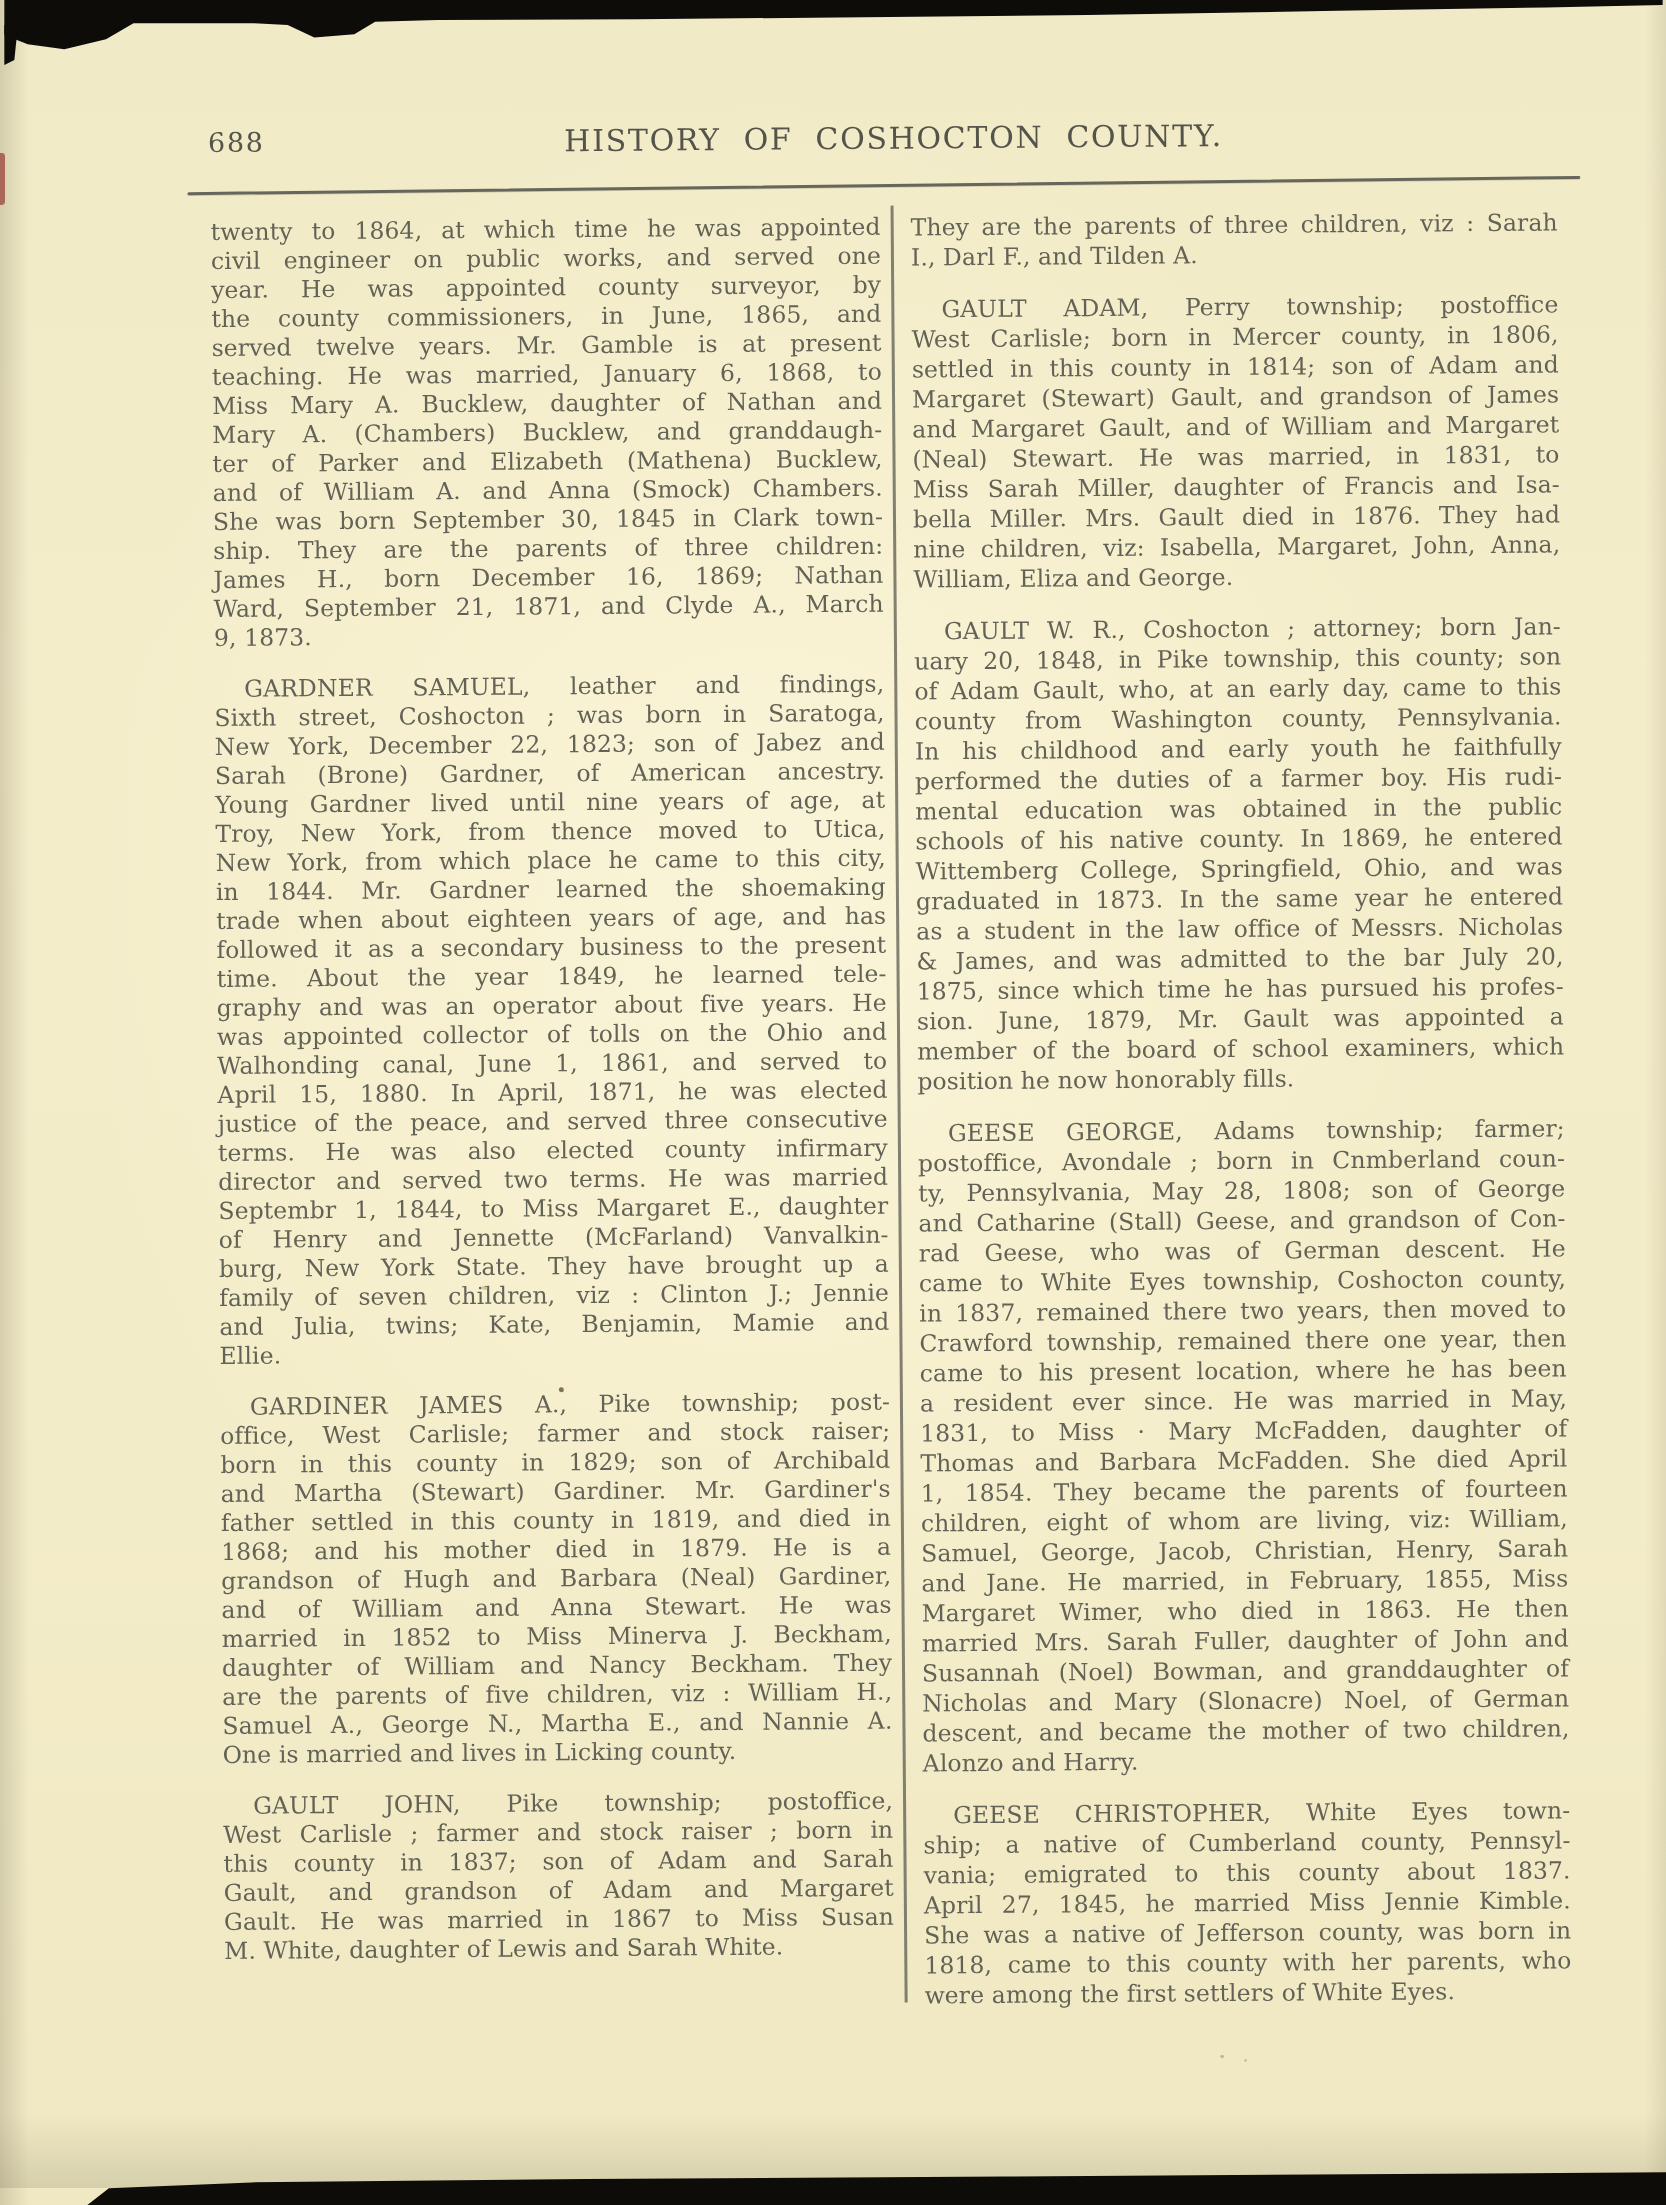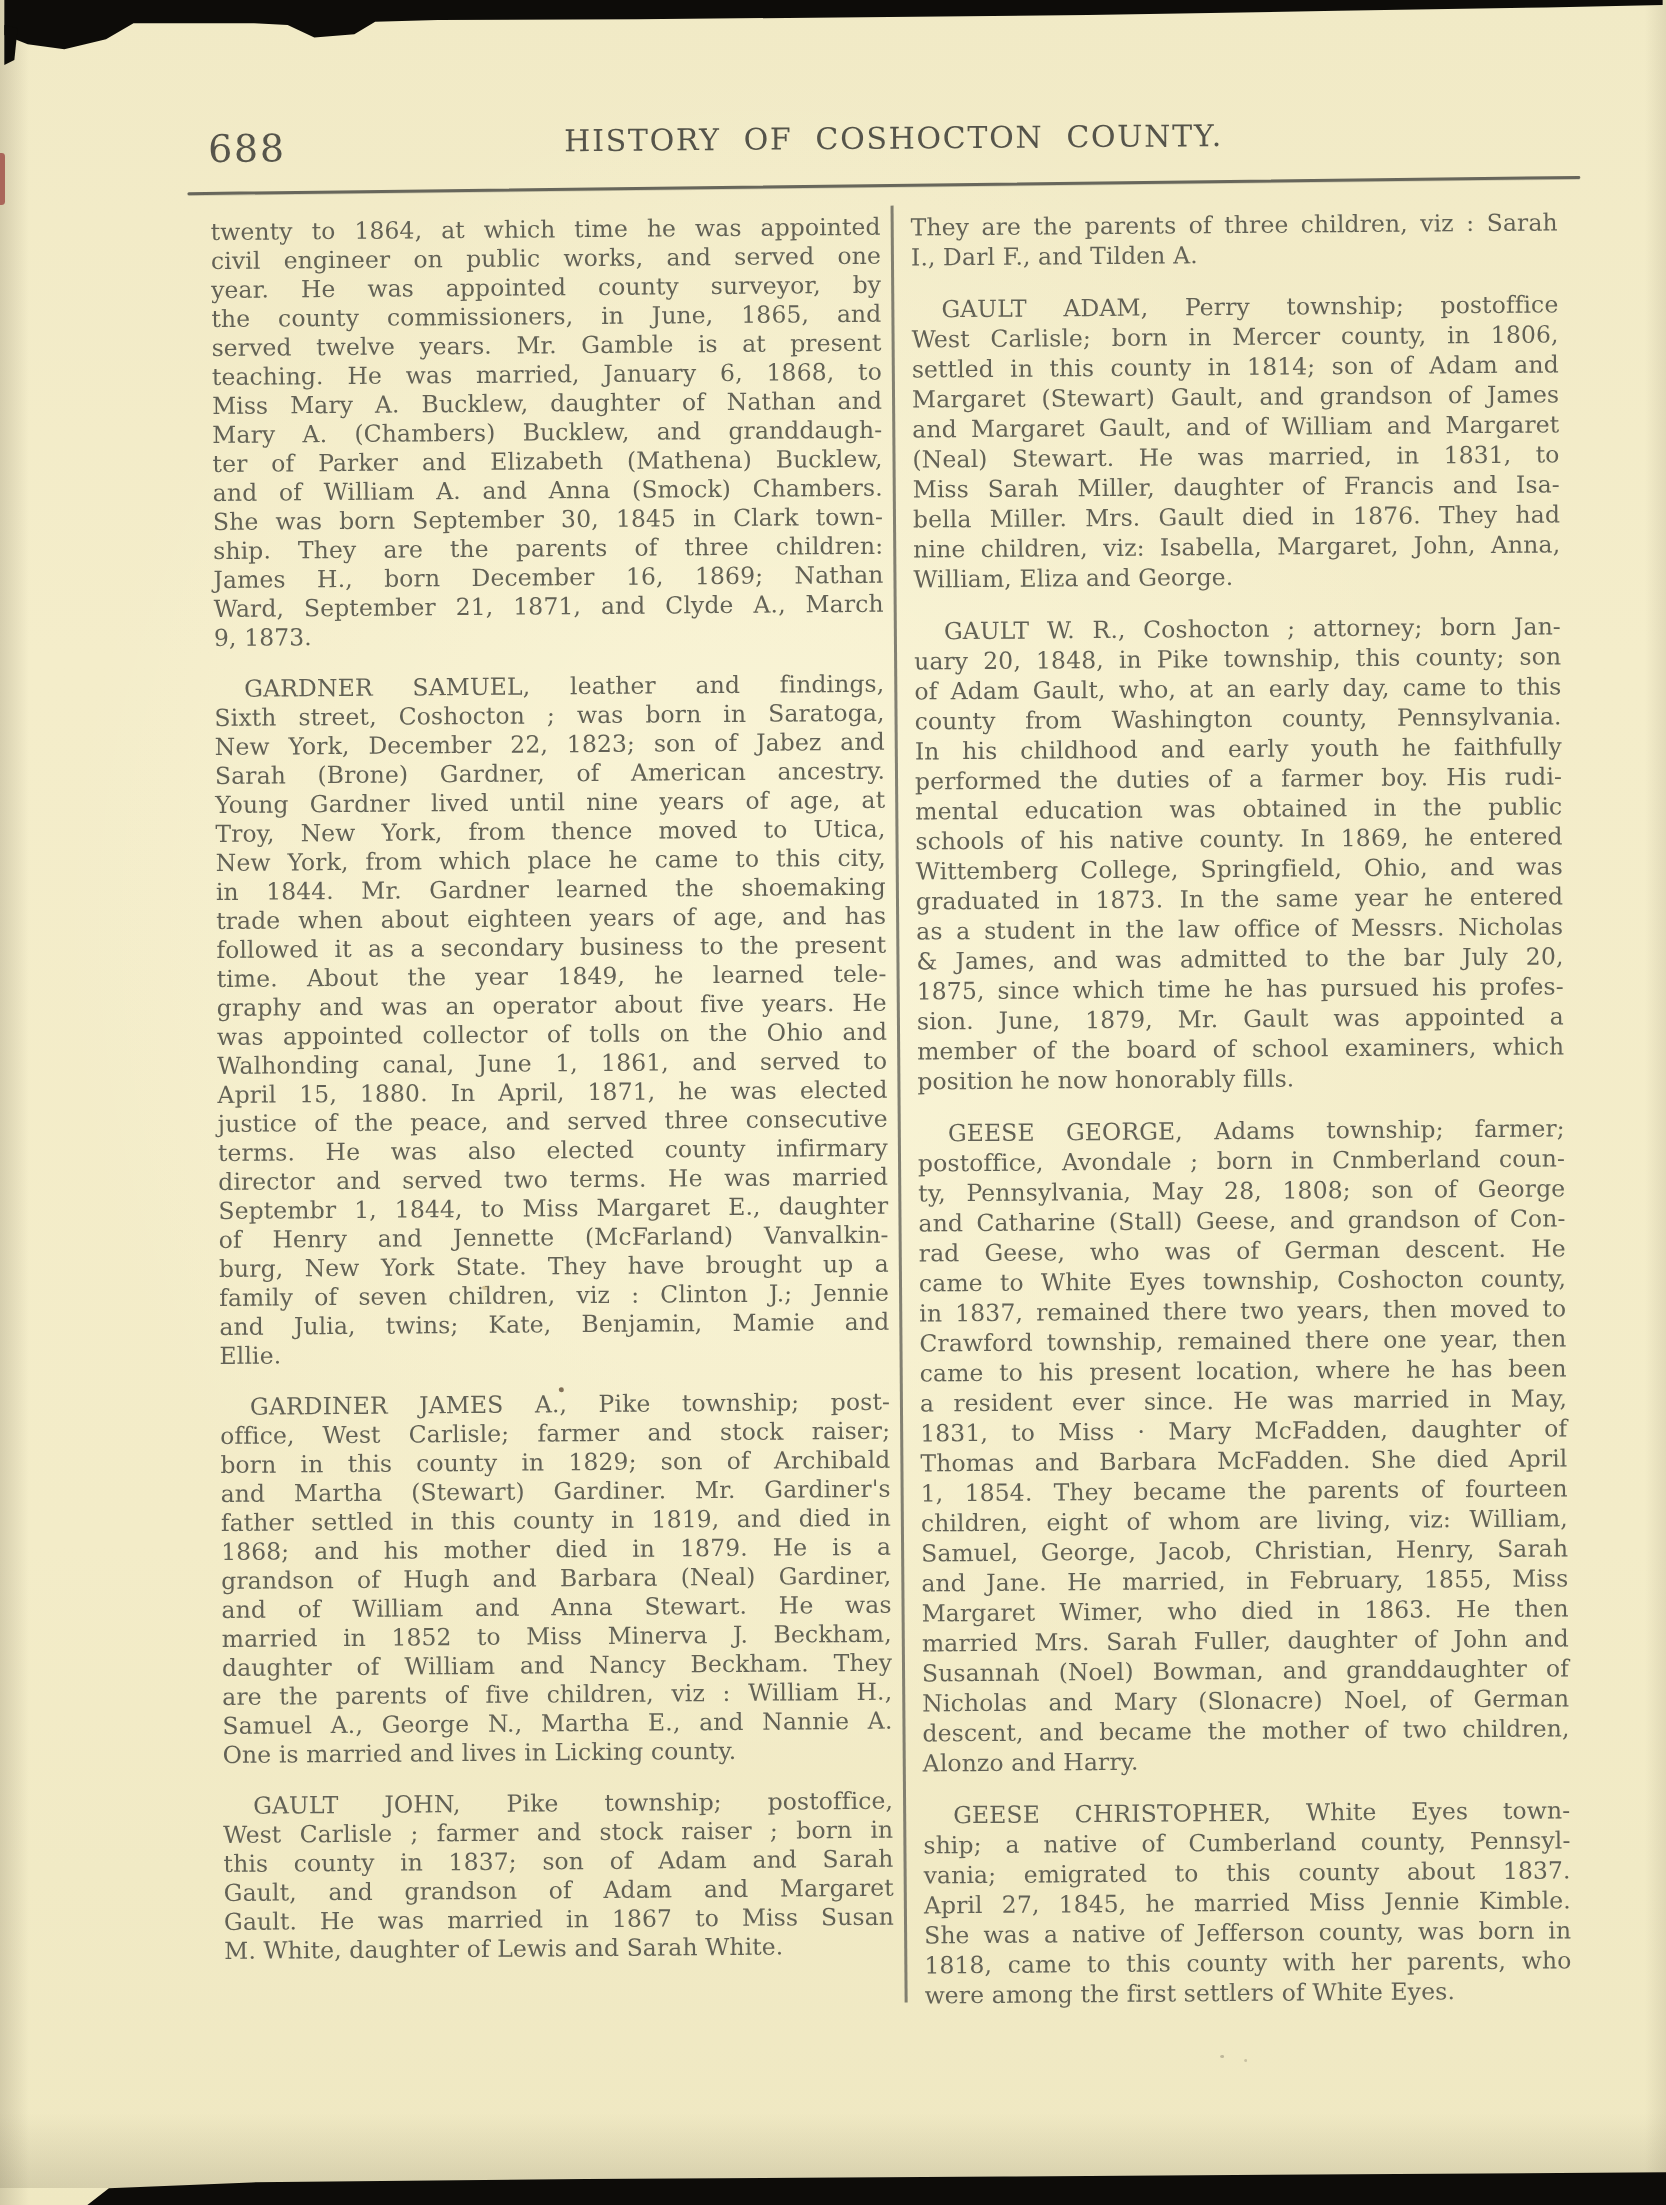--- a/index.html
+++ b/index.html
@@ -38,21 +38,21 @@
     background:#a2544b;opacity:.85;border-radius:0 3.4px 3.4px 0;
   }
   .content{
     position:absolute;left:0;top:0;width:1667px;height:2205px;
     transform:rotate(-0.45deg);
     transform-origin:209px 268px;
     color:var(--ink);
   }
   .pagenum{
     position:absolute;left:209px;top:127px;
-    font-size:38px;letter-spacing:1.7px;color:#56554b;
+    font-size:27px;letter-spacing:1.7px;color:#56554b;
   }
   .title{
     position:absolute;left:392px;top:126px;width:1005px;
     text-align:center;font-size:30px;color:#55544a;
     letter-spacing:1.7px;word-spacing:11.7px;white-space:nowrap;
   }
   .rule{
     position:absolute;left:188px;top:192px;width:1393px;height:2.5px;
     background:#67665b;border-radius:1.7px;
     transform:rotate(-0.22deg);transform-origin:left center;

